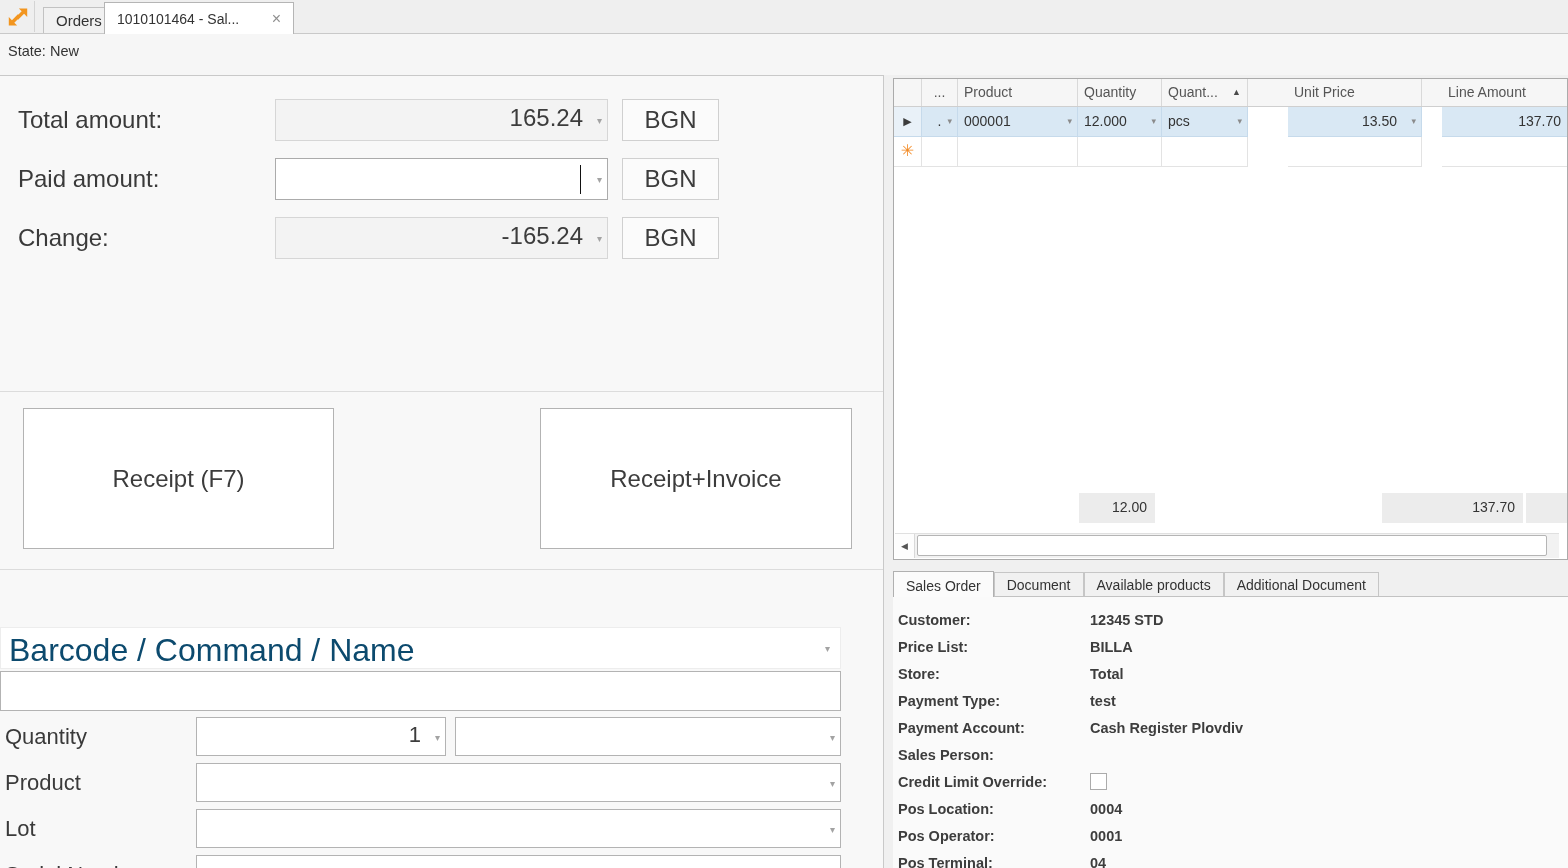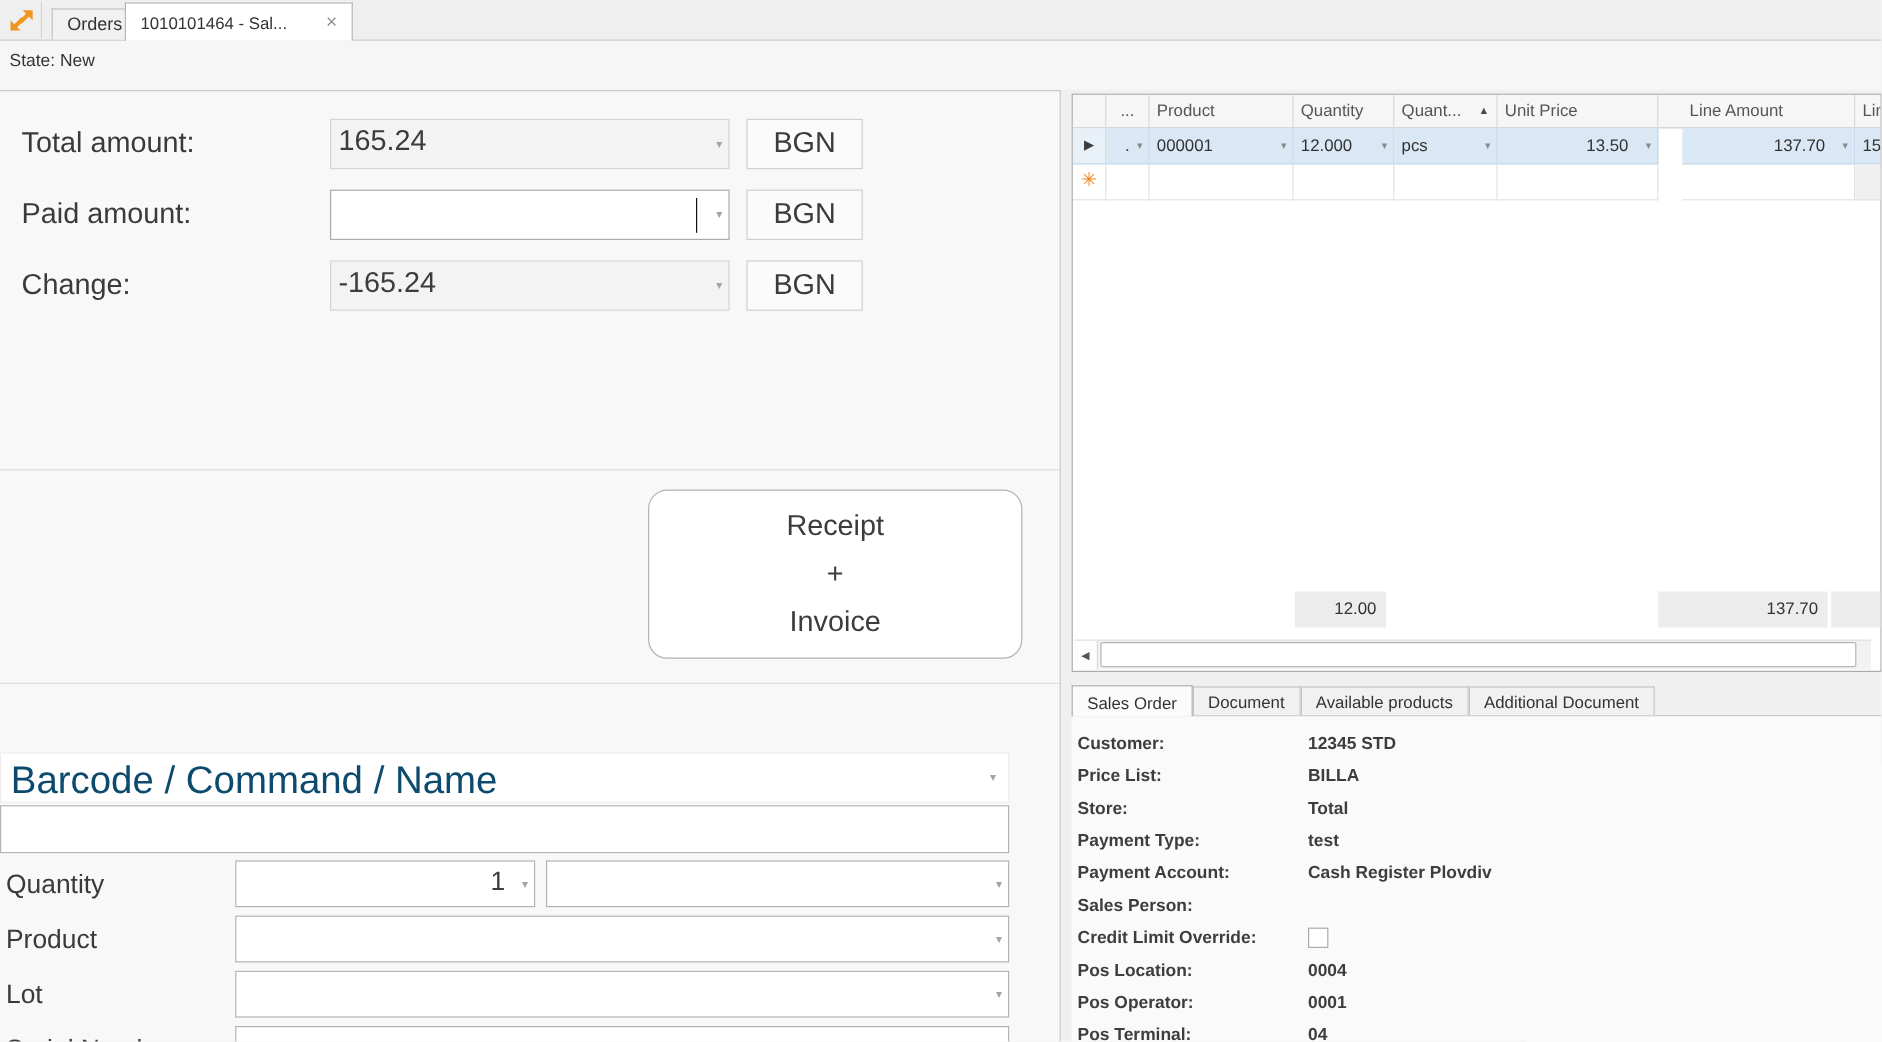--- a/index.html
+++ b/index.html
@@ -24,53 +24,53 @@
   .tab-active .close { margin-left:auto; color:#8f8f8f; font-size:16px; line-height:16px; }
   
   .statusbar { position:absolute; left:0; top:34px; width:1568px; height:41px; background:#f6f6f6; }
   .state-text { position:absolute; left:8px; top:9px; font-size:14.5px; color:#333;text-align:center; }
   
   .left-panel { position:absolute; left:0; top:75px; width:884px; height:793px;
           background:#f8f8f8; border-top:1px solid #c9c9c9; border-right:1px solid #c9c9c9; }
   .pay-label { position:absolute; left:18px; height:42px; line-height:42px; font-size:24px; color:#3a3a3a; }
   .pay-field { position:absolute; left:275px; width:333px; height:42px;
           background:#f3f3f3; border:1px solid #d6d6d6;
-          font-size:24px; color:#3c3c3c; padding:4px 24px 0 6px;
+          font-size:24px; color:#3c3c3c; text-align:right; padding:4px 24px 0 6px;
           white-space:nowrap; overflow:hidden; }
   .pay-field.editable { background:#ffffff; border:1px solid #ababab; }
   .field-arrow { position:absolute; right:5px; top:50%; transform:translateY(-50%);
           font-size:10px; color:#a3a3a3; }
   .caret { position:absolute; right:26px; top:6px; width:1px; height:29px; background:#111; }
   .bgn-box { position:absolute; left:622px; width:97px; height:42px; background:#fbfbfb;
           border:1px solid #d0d0d0; font-size:24px; color:#3c3c3c;
           display:flex; align-items:center; justify-content:center; }
   .hline { position:absolute; left:0; width:883px; height:1px; background:#dcdcdc; }
   .big-btn { position:absolute; background:#ffffff; border:1px solid #b3b3b3;
           font-size:24px; color:#3c3c3c; display:flex; align-items:center;
           justify-content:center; text-align:center; }
-  .big-btn.multi { flex-direction:column; line-height:40px;border-radius:16px; }
+  .big-btn.multi { flex-direction:row; line-height:40px; }
   
   .combo-head { position:absolute; left:0; top:551px; width:841px; height:42px;
           background:#ffffff; border:1px solid #ededed; }
   .combo-head .lbl { position:absolute; left:8px; top:4px; font-size:32px; color:#0c4a6e; white-space:nowrap; }
   .entry-input { position:absolute; background:#ffffff; border:1px solid #b3b3b3; }
   .entry-label { position:absolute; left:5px; font-size:22px; color:#3a3a3a; line-height:39px; white-space:nowrap; }
   .entry-field { position:absolute; background:#ffffff; border:1px solid #b3b3b3;
           font-size:22px; color:#3c3c3c; padding:4px 24px 0 8px; white-space:nowrap; overflow:hidden; }
   .entry-field.num { text-align:right; }
   
   .grid { position:absolute; left:893px; top:78px; width:675px; height:482px;
           background:#ffffff; border:1px solid #ababab; overflow:hidden; }
   .grid-header { display:flex; height:28px; background:#f6f6f6; border-bottom:1px solid #cfcfcf;
           font-size:14px; color:#555; }
   .gh-cell { position:relative; border-right:1px solid #d9d9d9; padding:5px 6px 0;
           white-space:nowrap; overflow:hidden; flex:none; }
   .sort-glyph { position:absolute; right:6px; top:8px; font-size:9px; color:#4a4a4a; }
   .w-ind{width:28px;} .w-dots{width:36px; text-align:center;} .w-prod{width:120px;}
-  .w-qty{width:84px;} .w-quant{width:86px;} .w-price{width:134px;} .w-amt{width:144px;margin-left:20px;} .w-lines{width:200px;}
+  .w-qty{width:84px;} .w-quant{width:86px;} .w-price{width:134px;margin-left:40px;} .w-amt{width:144px;margin-left:20px;} .w-lines{width:200px;}
   .grid-row { display:flex; height:30px; font-size:14px; color:#333; }
   .cell { position:relative; flex:none; padding:6px 6px 0; white-space:nowrap; overflow:hidden;
           border-right:1px solid #e3e3e3; border-bottom:1px solid #e3e3e3; }
   .cell.num { text-align:right; padding-right:24px; }
   .cell .dd { position:absolute; right:5px; top:9px; font-size:9px; color:#8b8b8b; }
   .row-selected .cell { background:#d9e8f4; border-right-color:#c6daeb; border-bottom-color:#c6daeb; }
   .row-selected .cell.w-ind { background:#e9f1f8; }
   .row-new .cell.w-lines { background:#f0f0f0; }
   .ind-glyph { font-size:11px; color:#3c3c3c; line-height:17px; text-align:center; display:block; }
   .new-glyph { font-size:16px; color:#f2871f; line-height:16px; text-align:center; display:block; }
@@ -137,20 +137,21 @@
 
   <div class="pay-label" style="top:141px;">Change:</div>
   <div class="pay-field" style="top:141px;">
     <span>-165.24</span>
     <span class="field-arrow">▾</span>
   </div>
   <div class="bgn-box" style="top:141px;">BGN</div>
 
   <div class="hline" style="top:315px;"></div>
 
+  <div class="big-btn" style="left:23px; top:332px; width:311px; height:141px;">Receipt (F7)</div>
   <div class="big-btn multi" style="left:540px; top:332px; width:312px; height:141px;">
     <span>Receipt</span>
     <span>+</span>
     <span>Invoice</span>
   </div>
 
   <div class="hline" style="top:493px;"></div>
 
   <div class="combo-head">
     <span class="lbl">Barcode / Command / Name</span>

